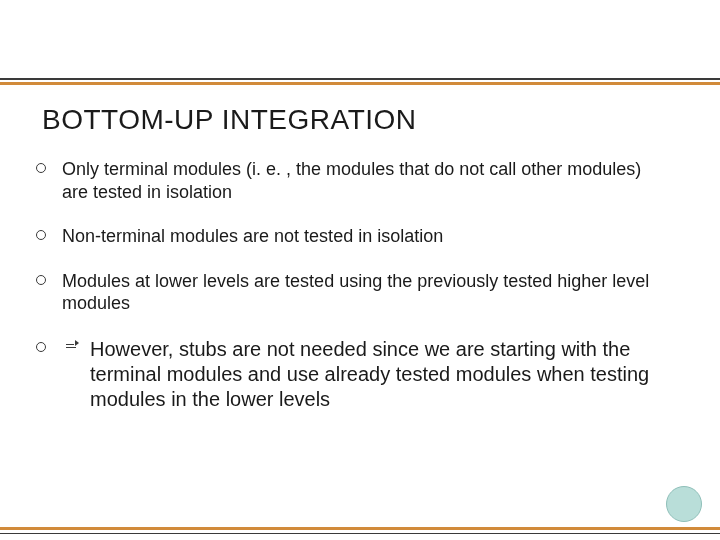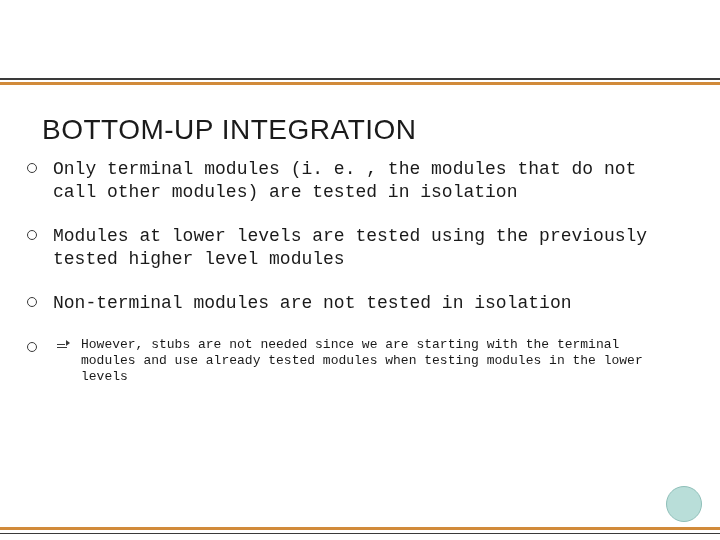--- a/index.html
+++ b/index.html
@@ -29,31 +29,30 @@
   .rule-orange {
     position: absolute;
     left: 0;
     width: 100%;
     height: 3px;
     background: #d18a3a;
   }
   .title {
     position: absolute;
     left: 42px;
-    top: 114px;
+    top: 104px;
     font-size: 28px;
     letter-spacing: 0.5px;
     font-weight: 400;
   }
   .content {
     position: absolute;
-    left: 27px;
+    left: 36px;
     top: 158px;
     width: 630px;
-    font-family: Liberation Mono, monospace;
   }
   ul.main {
     list-style: none;
     padding: 0;
     margin: 0;
   }
   ul.main > li {
     position: relative;
     padding-left: 26px;
     font-size: 18px;
@@ -72,21 +71,21 @@
     box-sizing: border-box;
   }
   ul.sub {
     list-style: none;
     padding: 0;
     margin: 10px 0 0 4px;
   }
   ul.sub > li {
     position: relative;
     padding-left: 24px;
-    font-size: 13px;
+    font-size: 20px;
     line-height: 1.25;
   }
   ul.sub > li::before {
     content: "";
     position: absolute;
     left: 0;
     top: 4px;
     width: 12px;
     height: 10px;
     background:
@@ -120,22 +119,22 @@
 <div class="slide">
 
   <div class="rule-thin" style="top:78px"></div>
   <div class="rule-orange" style="top:82px"></div>
 
   <div class="title">BOTTOM-UP INTEGRATION</div>
 
   <div class="content">
     <ul class="main">
       <li>Only terminal modules (i. e. , the modules that do not call other modules) are tested in isolation</li>
+      <li>Non-terminal modules are not tested in isolation</li>
       <li>Modules at lower levels are tested using the previously tested higher level modules</li>
-      <li>Non-terminal modules are not tested in isolation</li>
       <li>
         <ul class="sub">
           <li>However, stubs are not needed since we are starting with the terminal modules and use already tested modules when testing modules in the lower levels</li>
         </ul>
       </li>
     </ul>
   </div>
 
   <div class="rule-orange" style="bottom:10px"></div>
   <div class="rule-thin" style="bottom:6px"></div>

